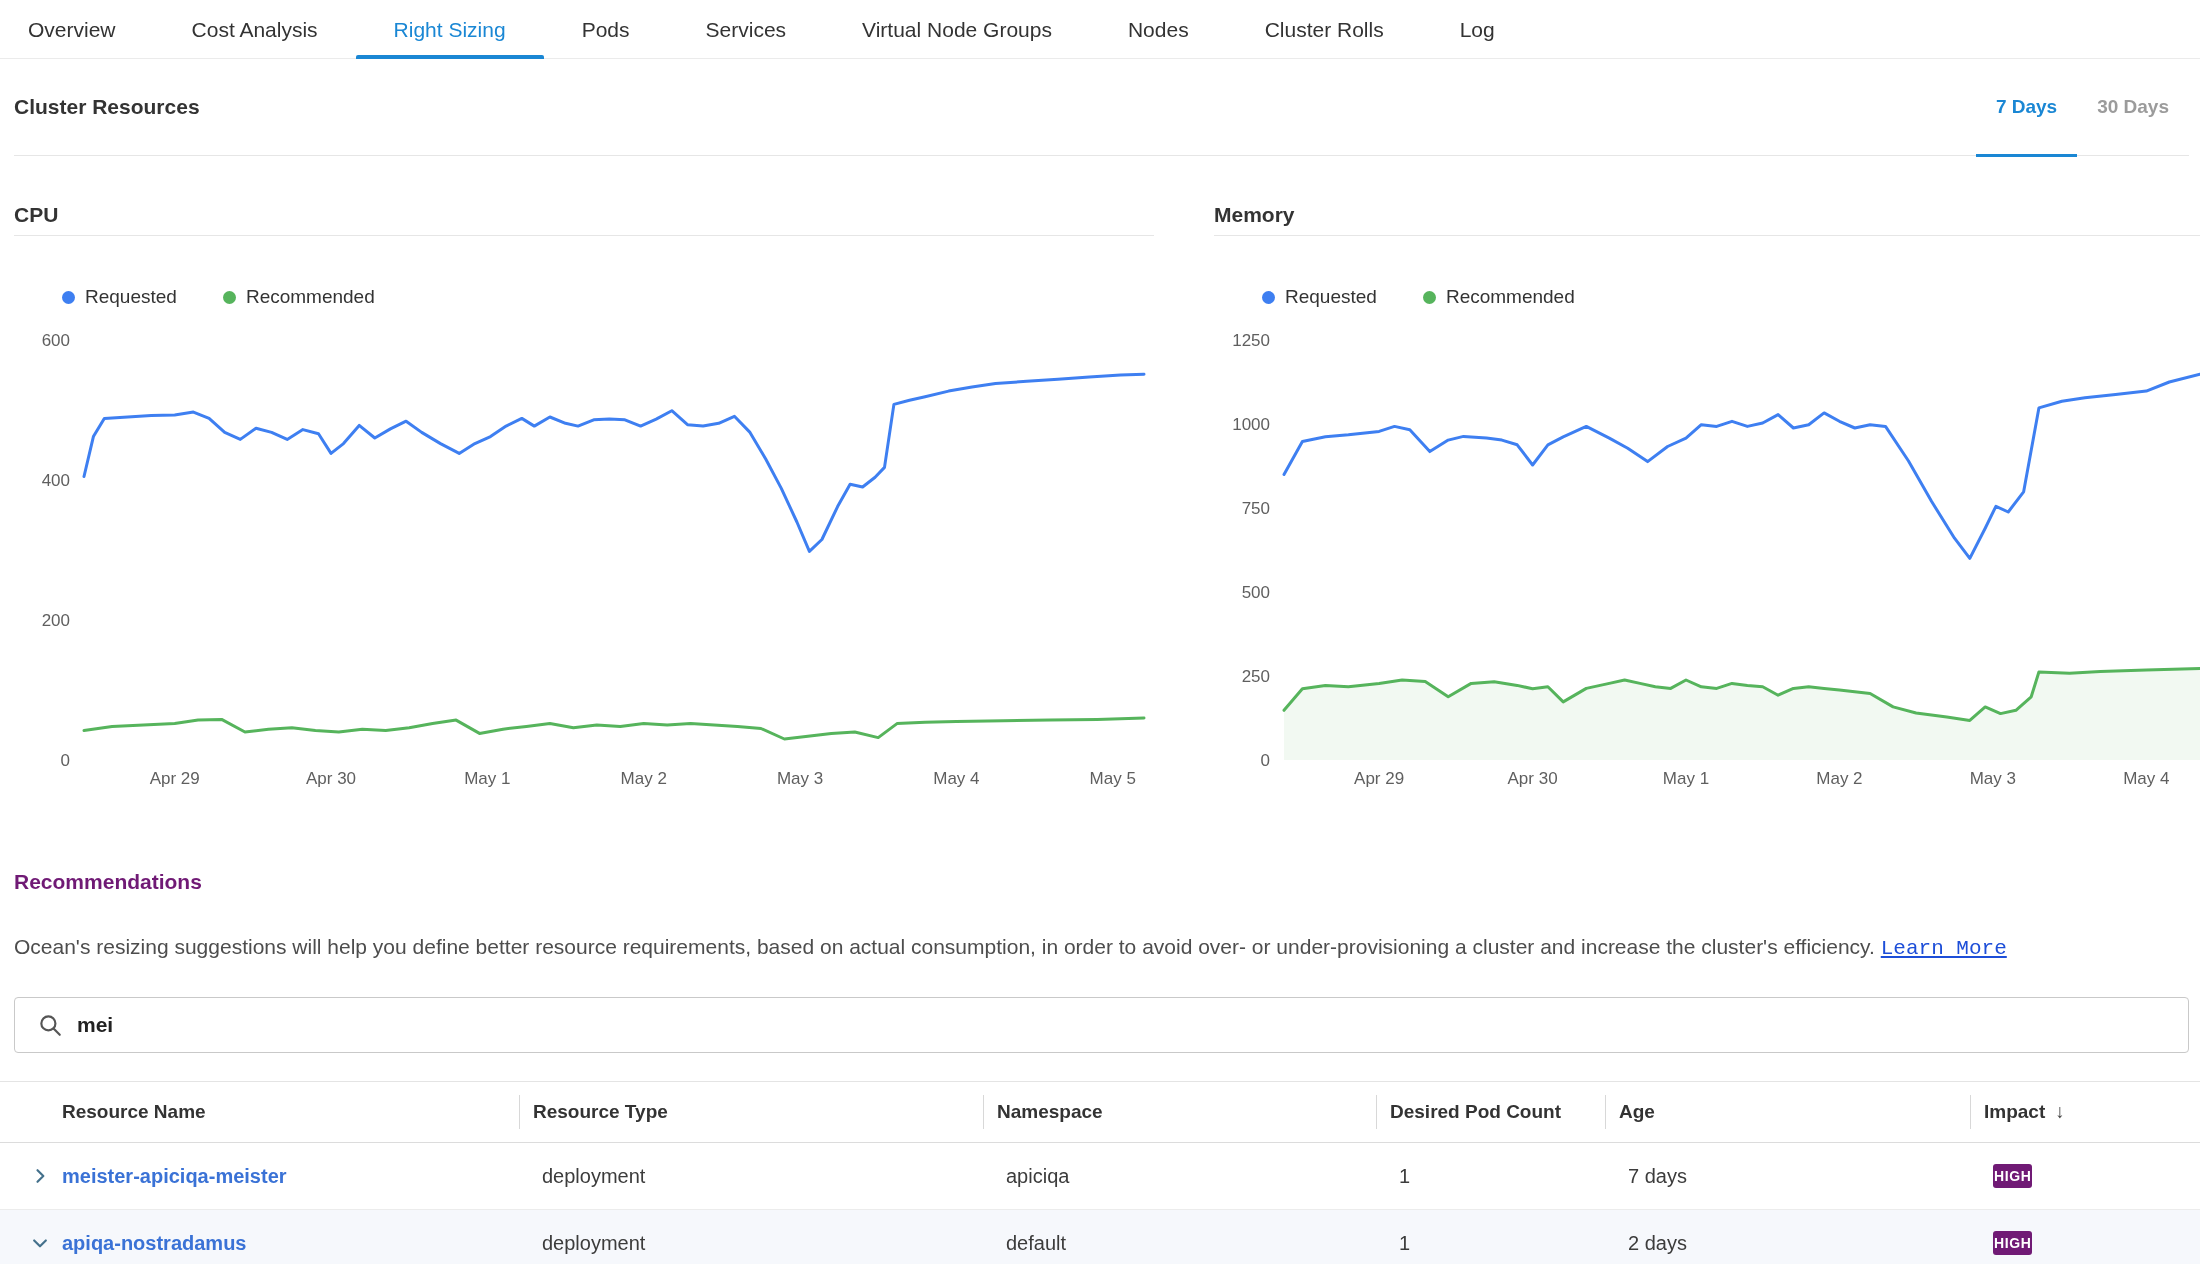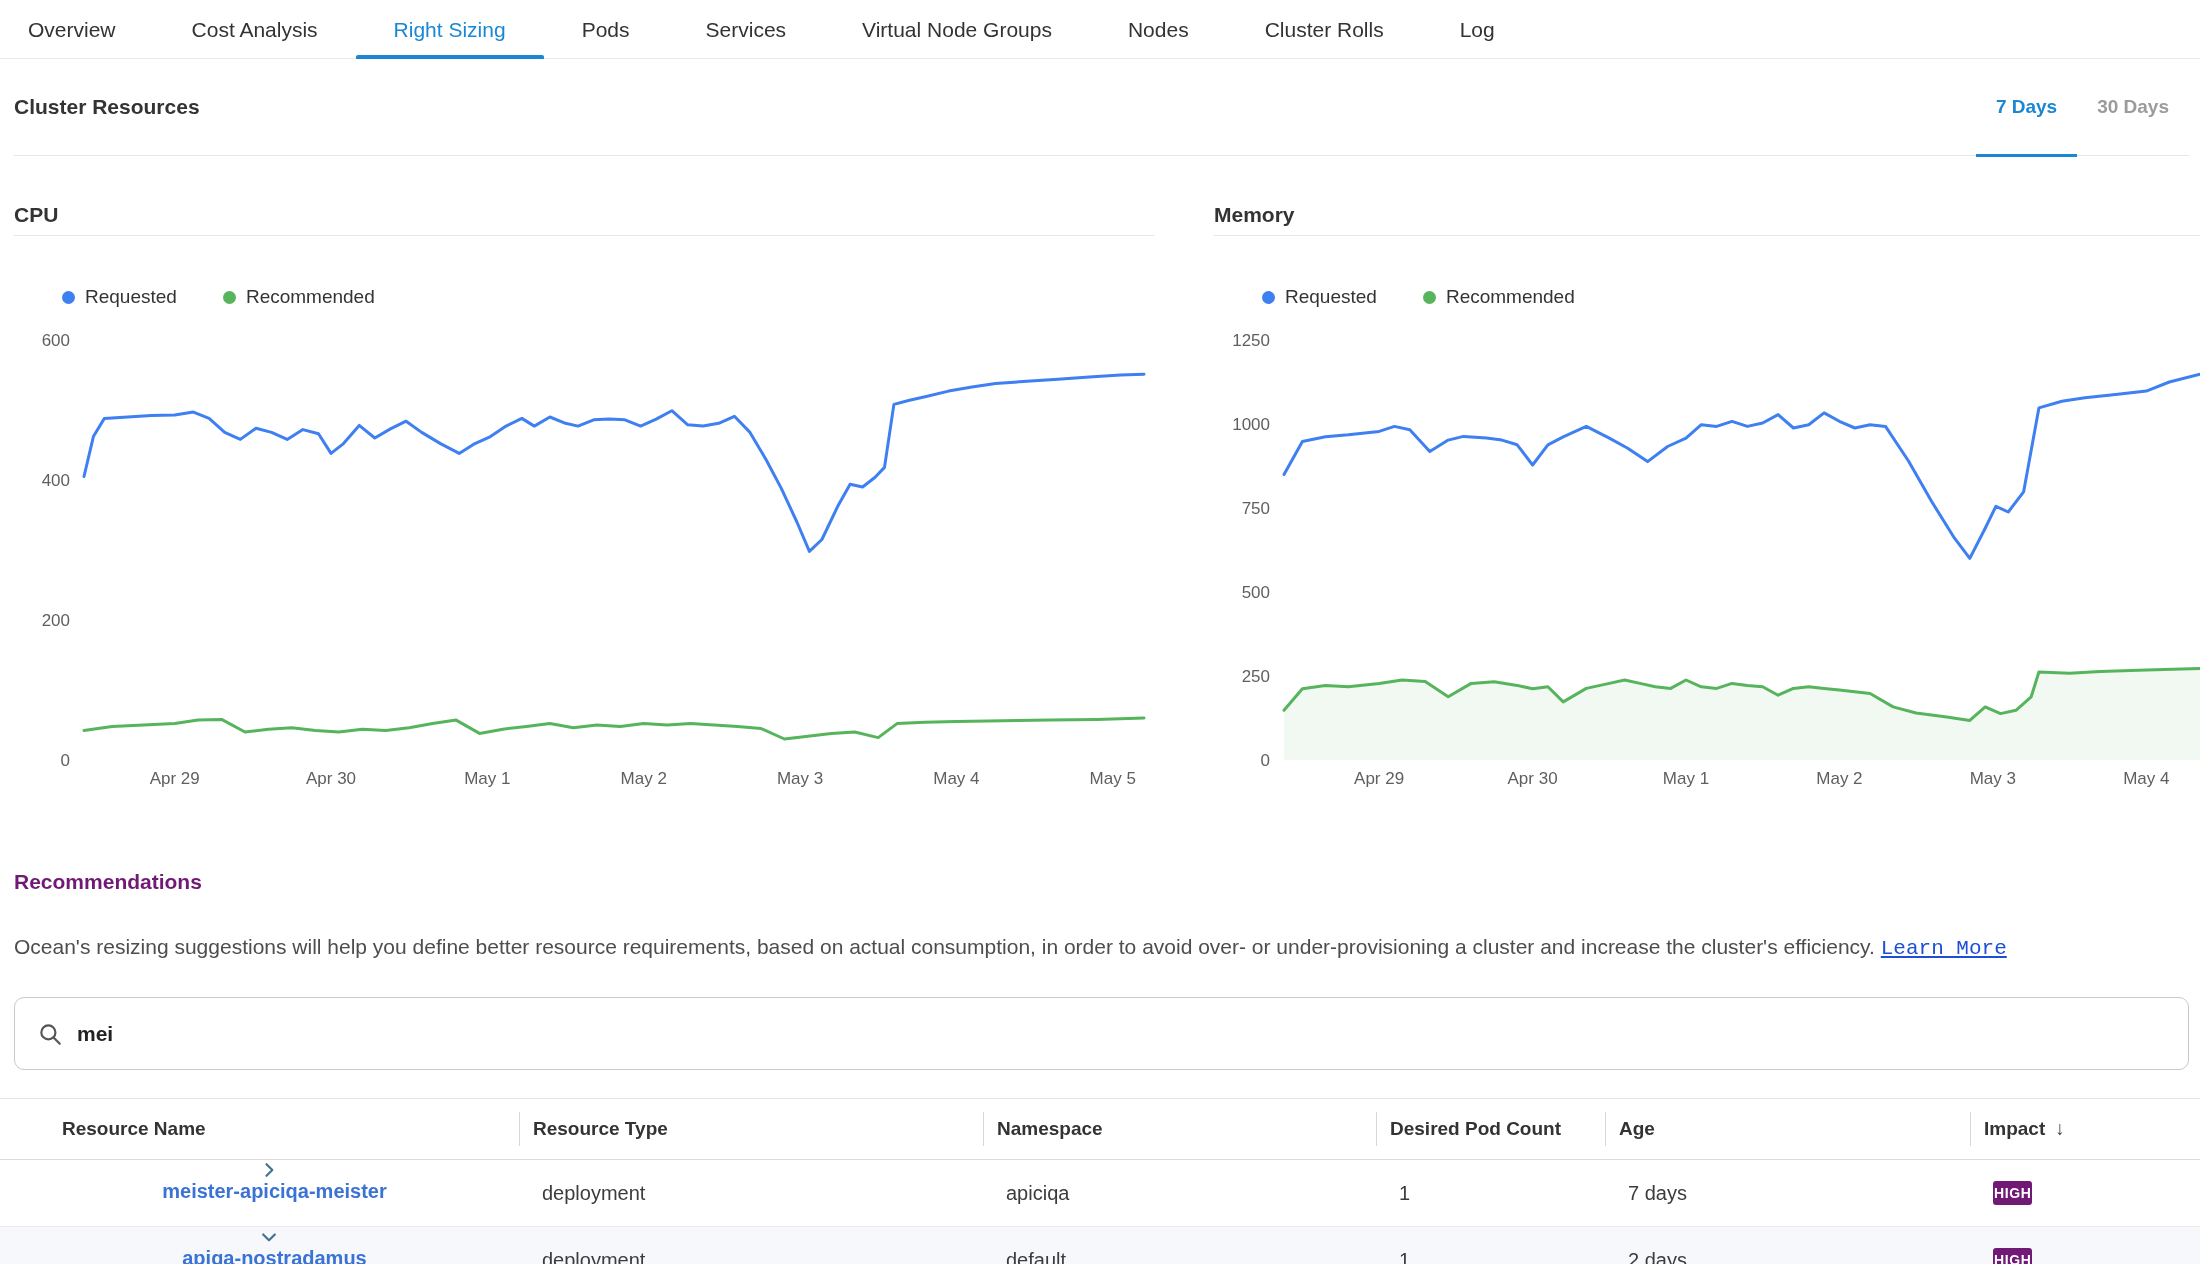--- a/index.html
+++ b/index.html
@@ -37,40 +37,40 @@
   .dot { width:13px; height:13px; border-radius:50%; margin-right:10px; }
   .chart-svg { display:block; margin-top:12px; }
   svg text.tick { font-size:17px; fill:#5f5f5f; font-family:"Liberation Sans", sans-serif; }
 
   
   .reco { margin:78px 11px 0 14px; }
   .reco-title { font-size:21px; font-weight:700; color:#701a75; }
   .reco-desc { margin-top:38px; font-size:21px; color:#4d4d4d; line-height:1.4; }
   .learn-more { color:#1d4ed8; text-decoration:underline; cursor:pointer;font-family:Liberation Mono, monospace; }
 
-  .search-box { display:flex; align-items:center; height:73px; margin-top:34px;
-    border:1px solid #c9c9c9; border-radius:10px; padding:0 22px; background:#fff; }
+  .search-box { display:flex; align-items:center; height:56px; margin-top:34px;
+    border:1px solid #c9c9c9; border-radius:4px; padding:0 22px; background:#fff; }
   .search-box input { flex:1; border:none; outline:none; font-size:21px; color:#222;
     font-family:"Liberation Sans", sans-serif; margin-left:14px; font-weight:700; }
 
   
   .table { margin-top:28px; width:2200px; margin-left:-14px; }
   .thead, .trow { display:grid; grid-template-columns:519px 464px 393px 229px 365px 1fr; }
   .thead { height:62px; border-top:1px solid #e4e4e4; border-bottom:1px solid #dcdcdc; }
   .thead .cell { position:relative; display:flex; align-items:center; font-size:19px;
     font-weight:700; color:#333; padding-left:14px; cursor:pointer; }
   .thead .cell:first-child { padding-left:62px; }
   .thead .cell:not(:first-child)::before { content:''; position:absolute; left:0;
     top:13px; bottom:13px; width:1px; background:#d8d8d8; }
   .sort-icon { margin-left:10px; font-size:19px; color:#444; }
 
   .trow { height:67px; border-bottom:1px solid #ececec; }
   .trow.expanded { background:#f6f8fc; }
   .trow .cell { display:flex; align-items:center; font-size:20px; color:#3c3c3c; padding-left:23px; }
-  .name-cell { padding-left:30px !important;flex-direction:column; }
+  .name-cell { padding-left:30px !important; }
   .chev { width:20px; height:20px; margin-right:12px; cursor:pointer; flex:none; }
   .chev svg { display:block; }
   .res-link { color:#3a72d6; font-weight:700; cursor:pointer; }
   .badge-high { display:inline-block; background:#701a75; color:#fff; font-size:14px;
     font-weight:700; letter-spacing:0.6px; padding:4px 1px; border-radius:3px; }
 </style>
 </head>
 <body>
 
 <div class="nav">

